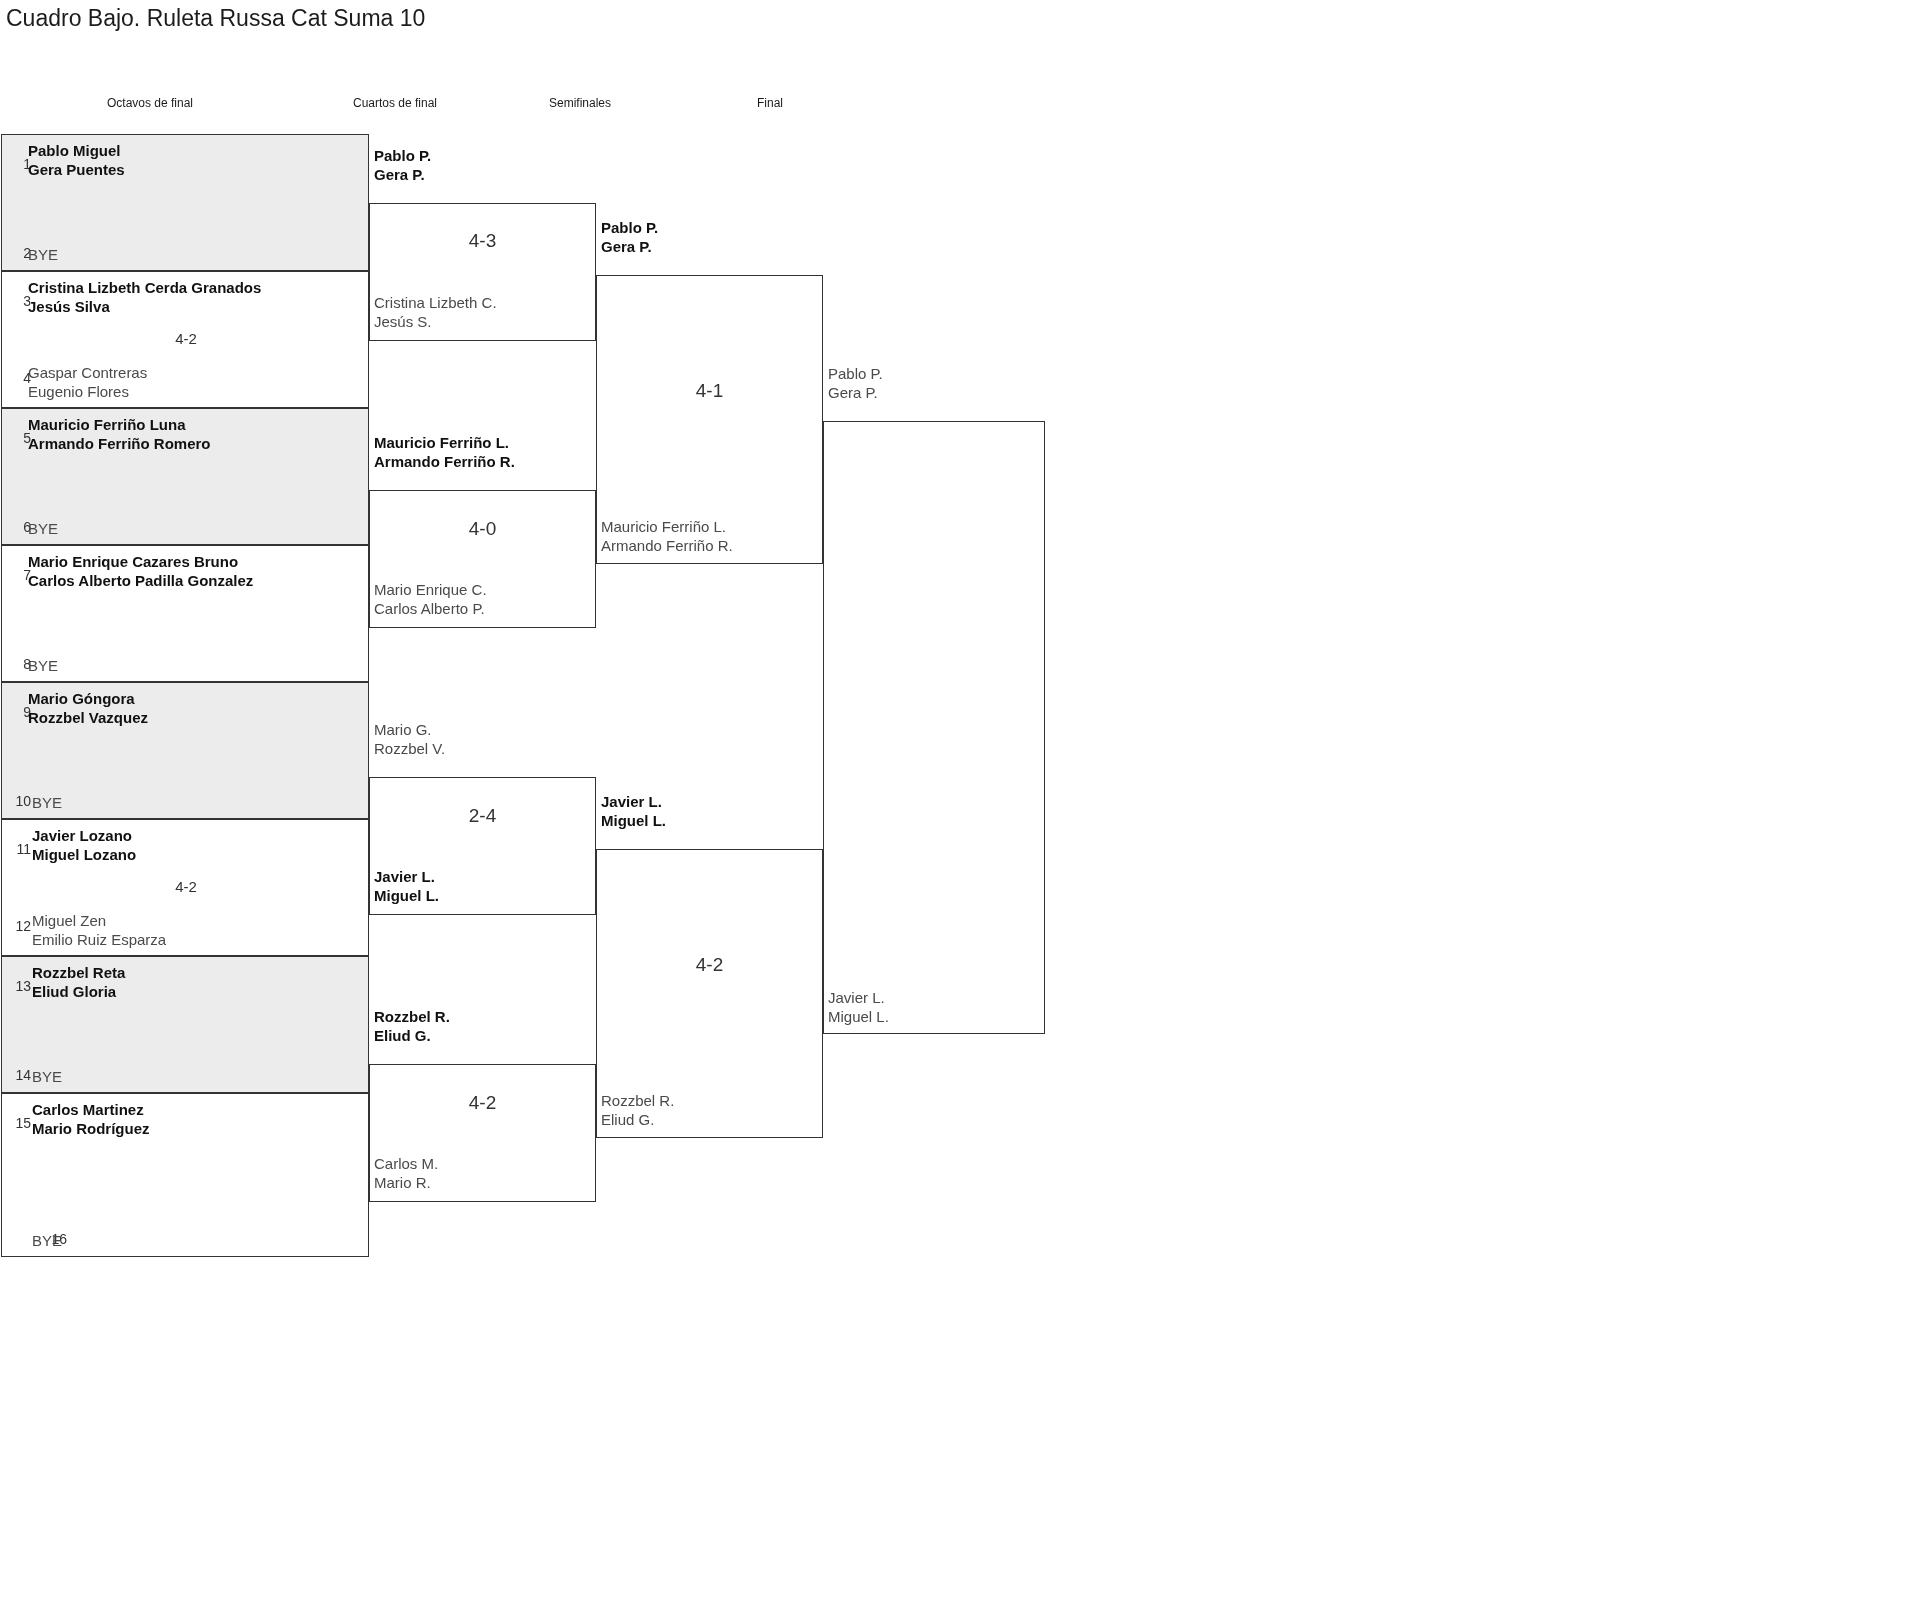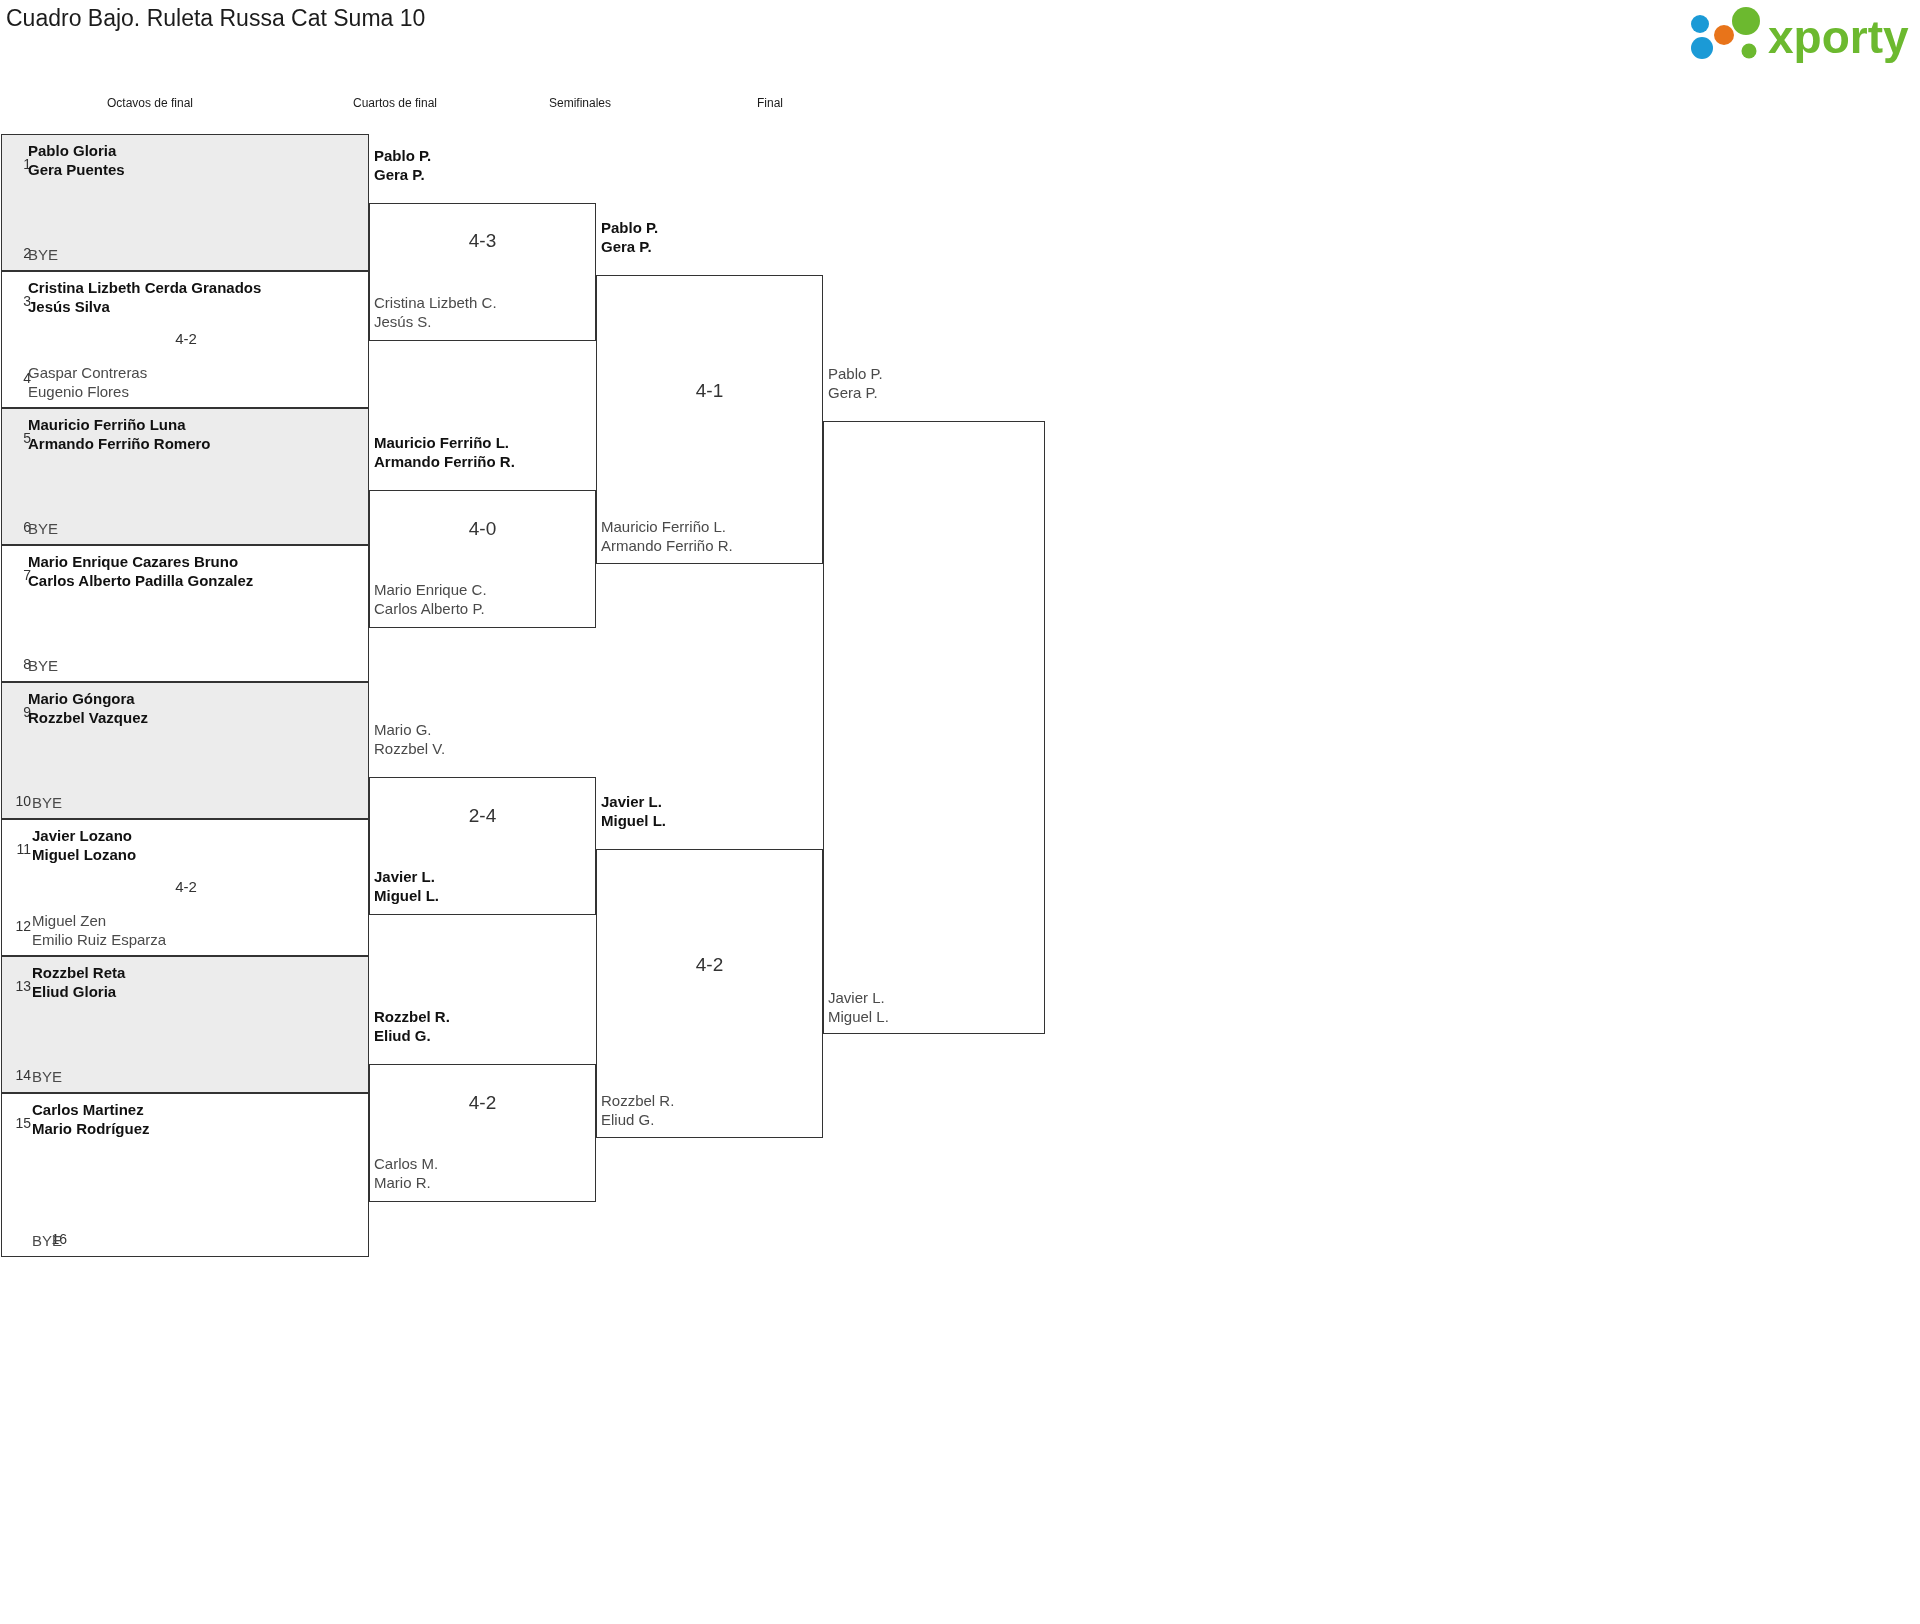--- a/index.html
+++ b/index.html
@@ -134,43 +134,33 @@
 </style>
 </head>
 <body>
 
 <div id="header">
 
   <div id="title-block">
     <div class="title-line">Cuadro Bajo. Ruleta Russa Cat Suma 10</div>
   </div>
 
-  <div id="logo">
-    <svg width="230" height="58" viewBox="0 0 230 58" xmlns="http://www.w3.org/2000/svg">
-      <circle cx="20" cy="18" r="9" fill="#1b9ad6"></circle>
-      <circle cx="22" cy="42" r="11" fill="#1b9ad6"></circle>
-      <circle cx="44" cy="29" r="10" fill="#e8741a"></circle>
-      <circle cx="66" cy="15" r="14" fill="#6cb92f"></circle>
-      <circle cx="69" cy="45" r="7.5" fill="#6cb92f"></circle>
-      <text x="88" y="47" font-family="Liberation Sans, sans-serif" font-size="46" font-weight="bold" fill="#6cb92f">xporty</text>
-    </svg>
-  </div>
 </div>
 
 <div id="bracket">
 
   <div class="round-label" style="left:40px;  top:96px; width:220px;">Octavos de final</div>
   <div class="round-label" style="left:285px; top:96px; width:220px;">Cuartos de final</div>
   <div class="round-label" style="left:470px; top:96px; width:220px;">Semifinales</div>
   <div class="round-label" style="left:660px; top:96px; width:220px;">Final</div>
 
   <div class="r1-cell shaded" style="top:134px; height:137px;">
     <span class="seed-num" style="top:21px;">1</span>
     <div class="team-lines top winner">
-      <div>Pablo Gloria</div>
+      <div>Pablo Miguel</div>
       <div>Gera Puentes</div>
     </div>
     <span class="seed-num" style="bottom:9px;">2</span>
     <div class="team-lines bot loser">
       <div>BYE</div>
     </div>
     <div class="r1-score" style="top:58px;"></div>
   </div>
 
   <div class="r1-cell" style="top:271px; height:137px;">

